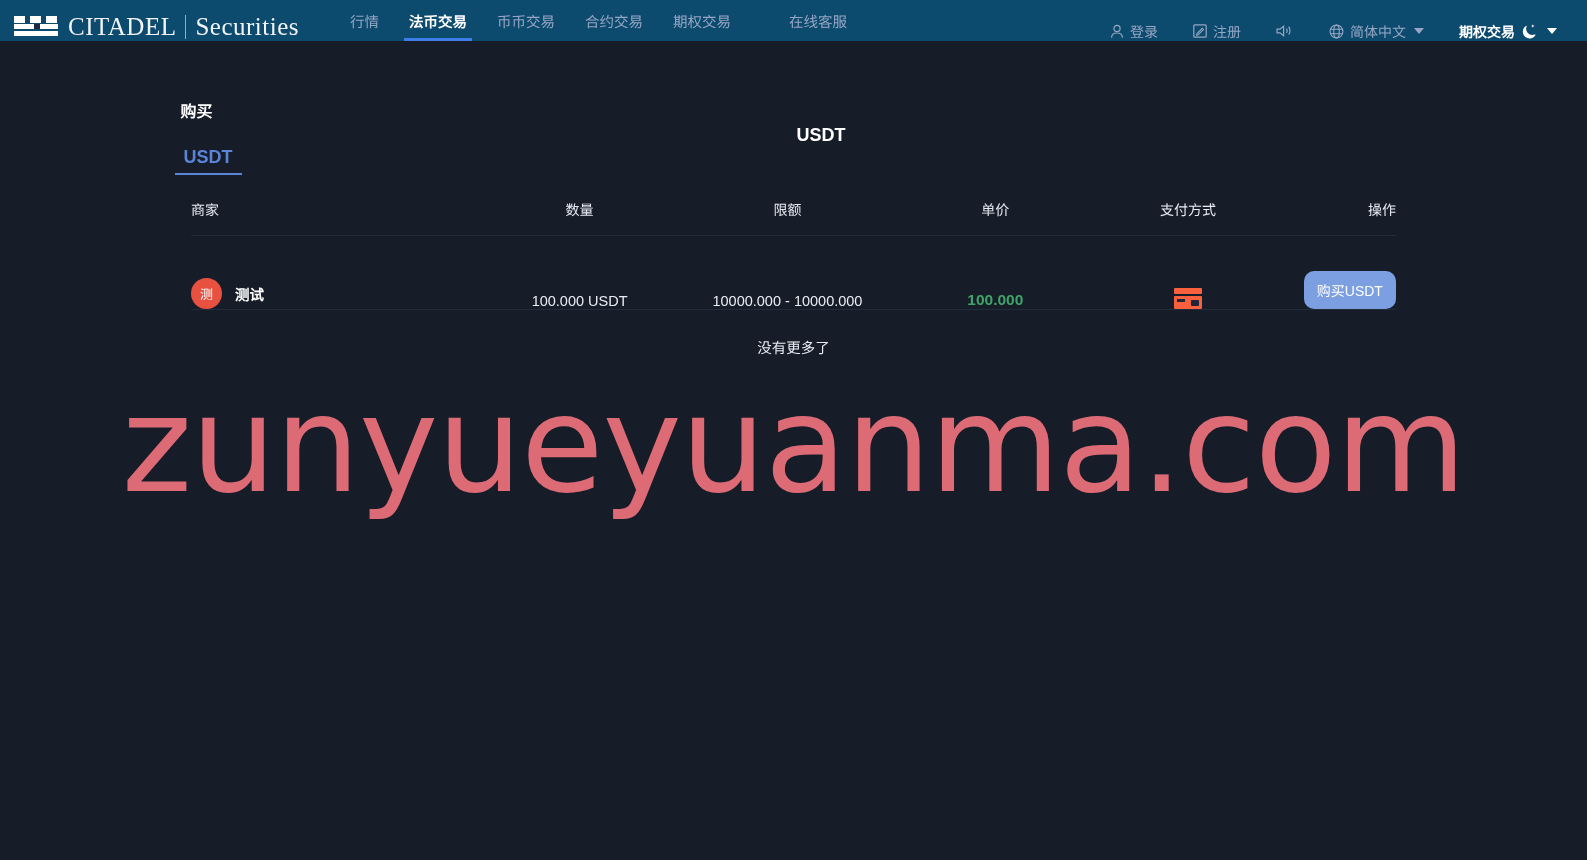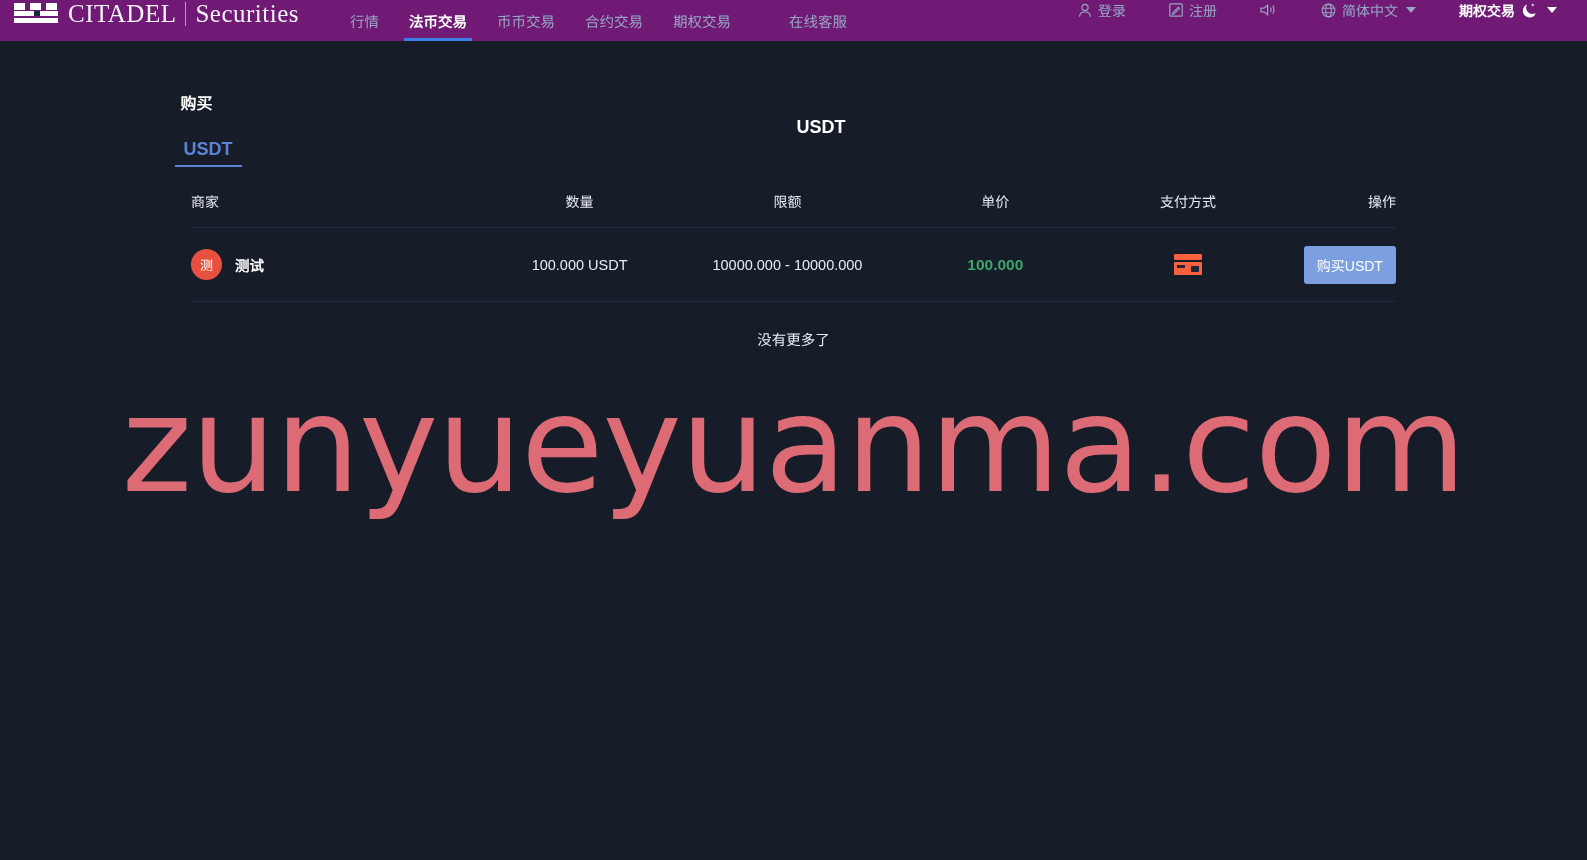--- a/index.html
+++ b/index.html
@@ -14,23 +14,23 @@
   body {
     background: #161c28;
     font-family: "Liberation Sans", "DejaVu Sans", sans-serif;
     color: #ffffff;
     position: relative;
   }
 
   
   .header {
     height: 41px;
-    background: #701a75;
-    display: flex;
-    align-items: flex-start;
+    background: #0c4a6e;
+    display: flex;
+    align-items: flex-end;
     position: relative;
     width: 100%;
   }
 
   .brand {
     display: flex;
     align-items: center;
     padding-left: 14px;
     gap: 10px;
     flex: 0 0 auto;
@@ -116,21 +116,21 @@
     height: 3px;
     background: #3d7de8;
   }
   .nav-item.gap-left { margin-left: 28px; }
 
   .header-right {
     margin-left: auto;
     display: flex;
     align-items: center;
     padding-right: 16px;
-    gap: 15px;
+    gap: 7px;
   }
   .hr-item {
     display: flex;
     align-items: center;
     gap: 6px;
     font-size: 14px;
     color: #96a6c4;
     padding: 0 14px;
     white-space: nowrap;
     cursor: pointer;
@@ -149,21 +149,21 @@
   .content {
     position: relative;
     padding: 0 14px;
   }
 
   .panel-row {
     display: flex;
     align-items: flex-start;
     padding-top: 48px;
     max-width: 1230px;
-    margin: 4px auto 0 auto;
+    margin: 12px auto 0 auto;
     position: relative;
   }
 
   .panel-buy  { width: 50%; padding-left: 2px; }
   .panel-sell { width: 36%; text-align: left; }
   .panel-order{ flex: 1; text-align: right; padding-right: 6px; }
 
   .panel-title {
     font-size: 16px;
     font-weight: bold;
@@ -206,21 +206,21 @@
   }
 
   
   .table-wrap {
     max-width: 1205px;
     margin: 24px auto 0 auto;
   }
 
   .t-row {
     display: flex;
-    align-items: center;
+    align-items: flex-end;
   }
 
   .t-head {
     font-size: 14px;
     color: #e6eaf2;
     padding-bottom: 16px;
     border-bottom: 1px solid #222b3c;
   }
   .t-body {
     height: 74px;
@@ -286,21 +286,21 @@
     background: #1f2637;
     border-radius: 1px;
   }
 
   .buy-btn {
     display: inline-block;
     background: #7b9fe0;
     color: #ffffff;
     font-size: 14px;
     border: none;
-    border-radius: 3px;
+    border-radius: 10px;
     padding: 9px 13px;
     cursor: pointer;
     font-family: inherit;
     white-space: nowrap;
   }
 
   .no-more {
     text-align: center;
     font-size: 14.5px;
     color: #e8ecf3;

